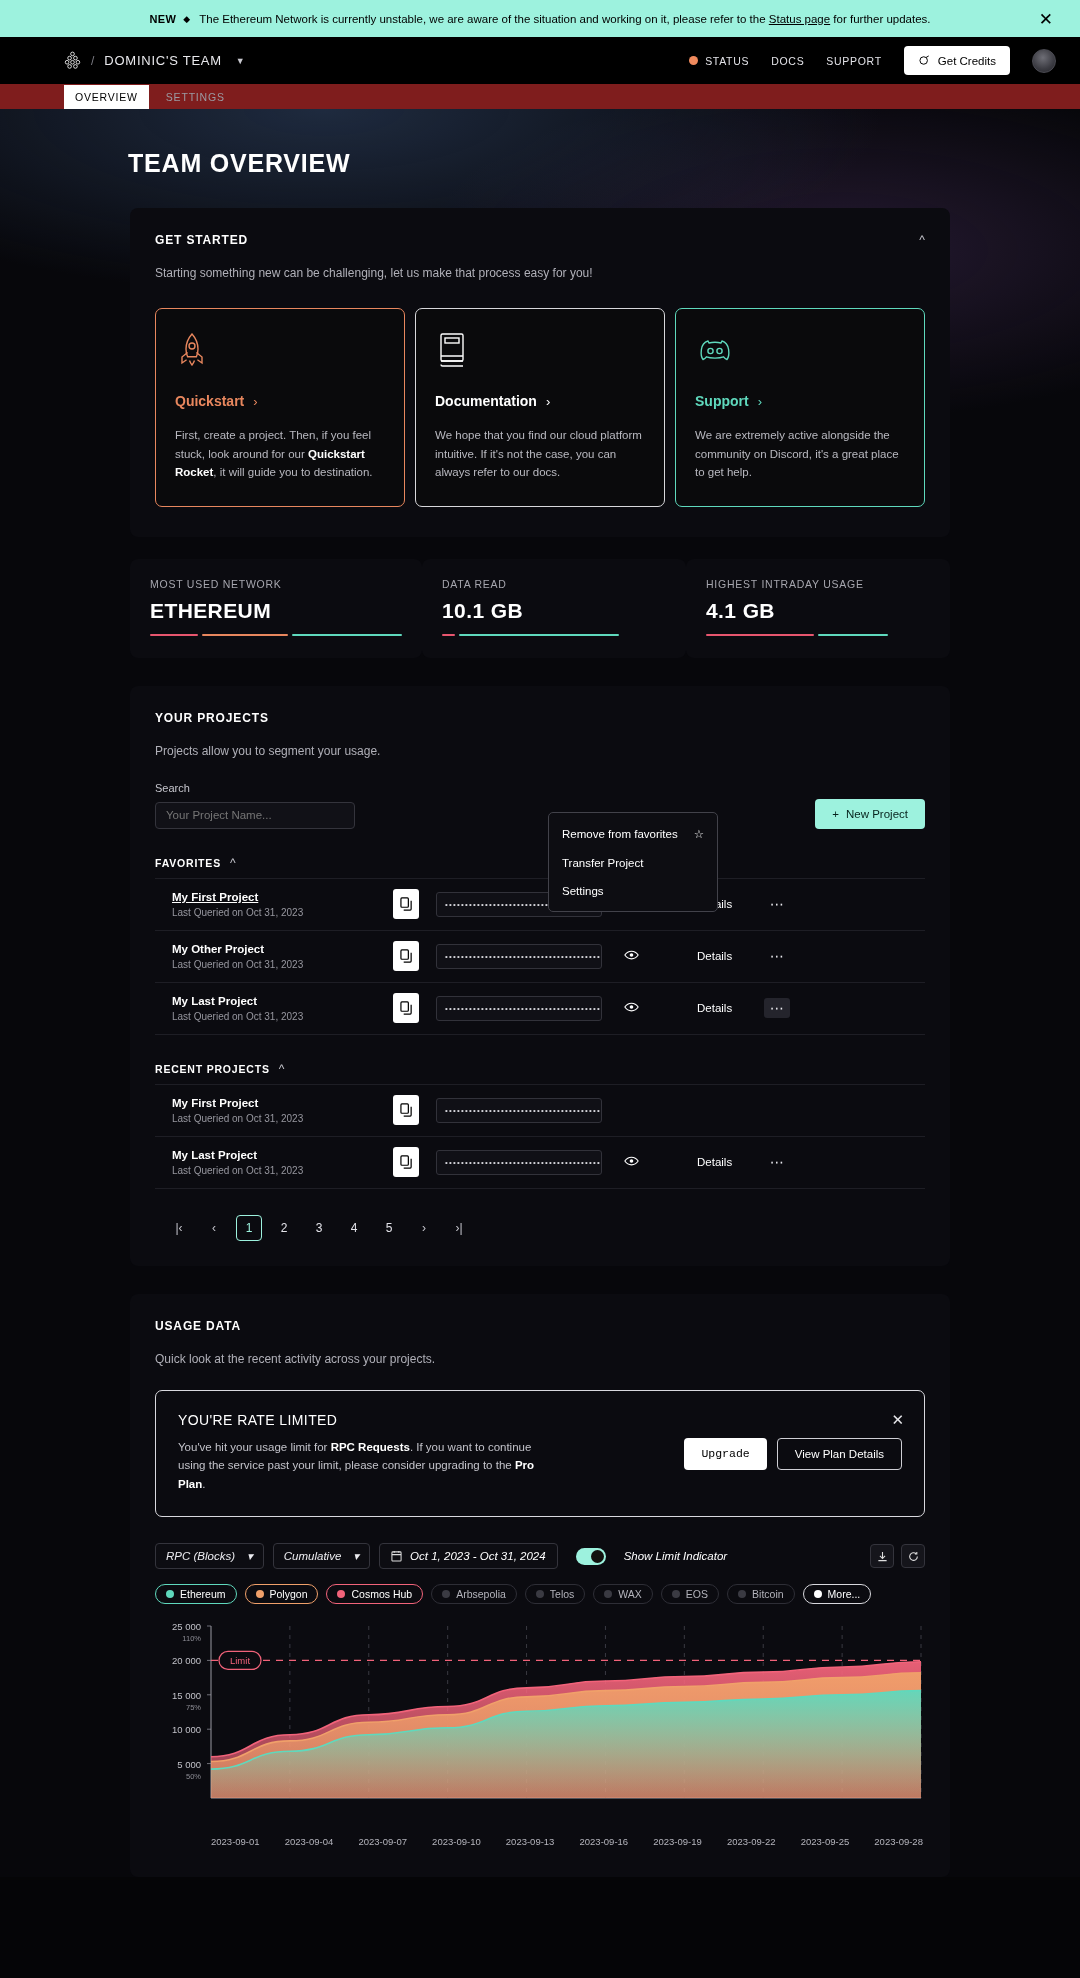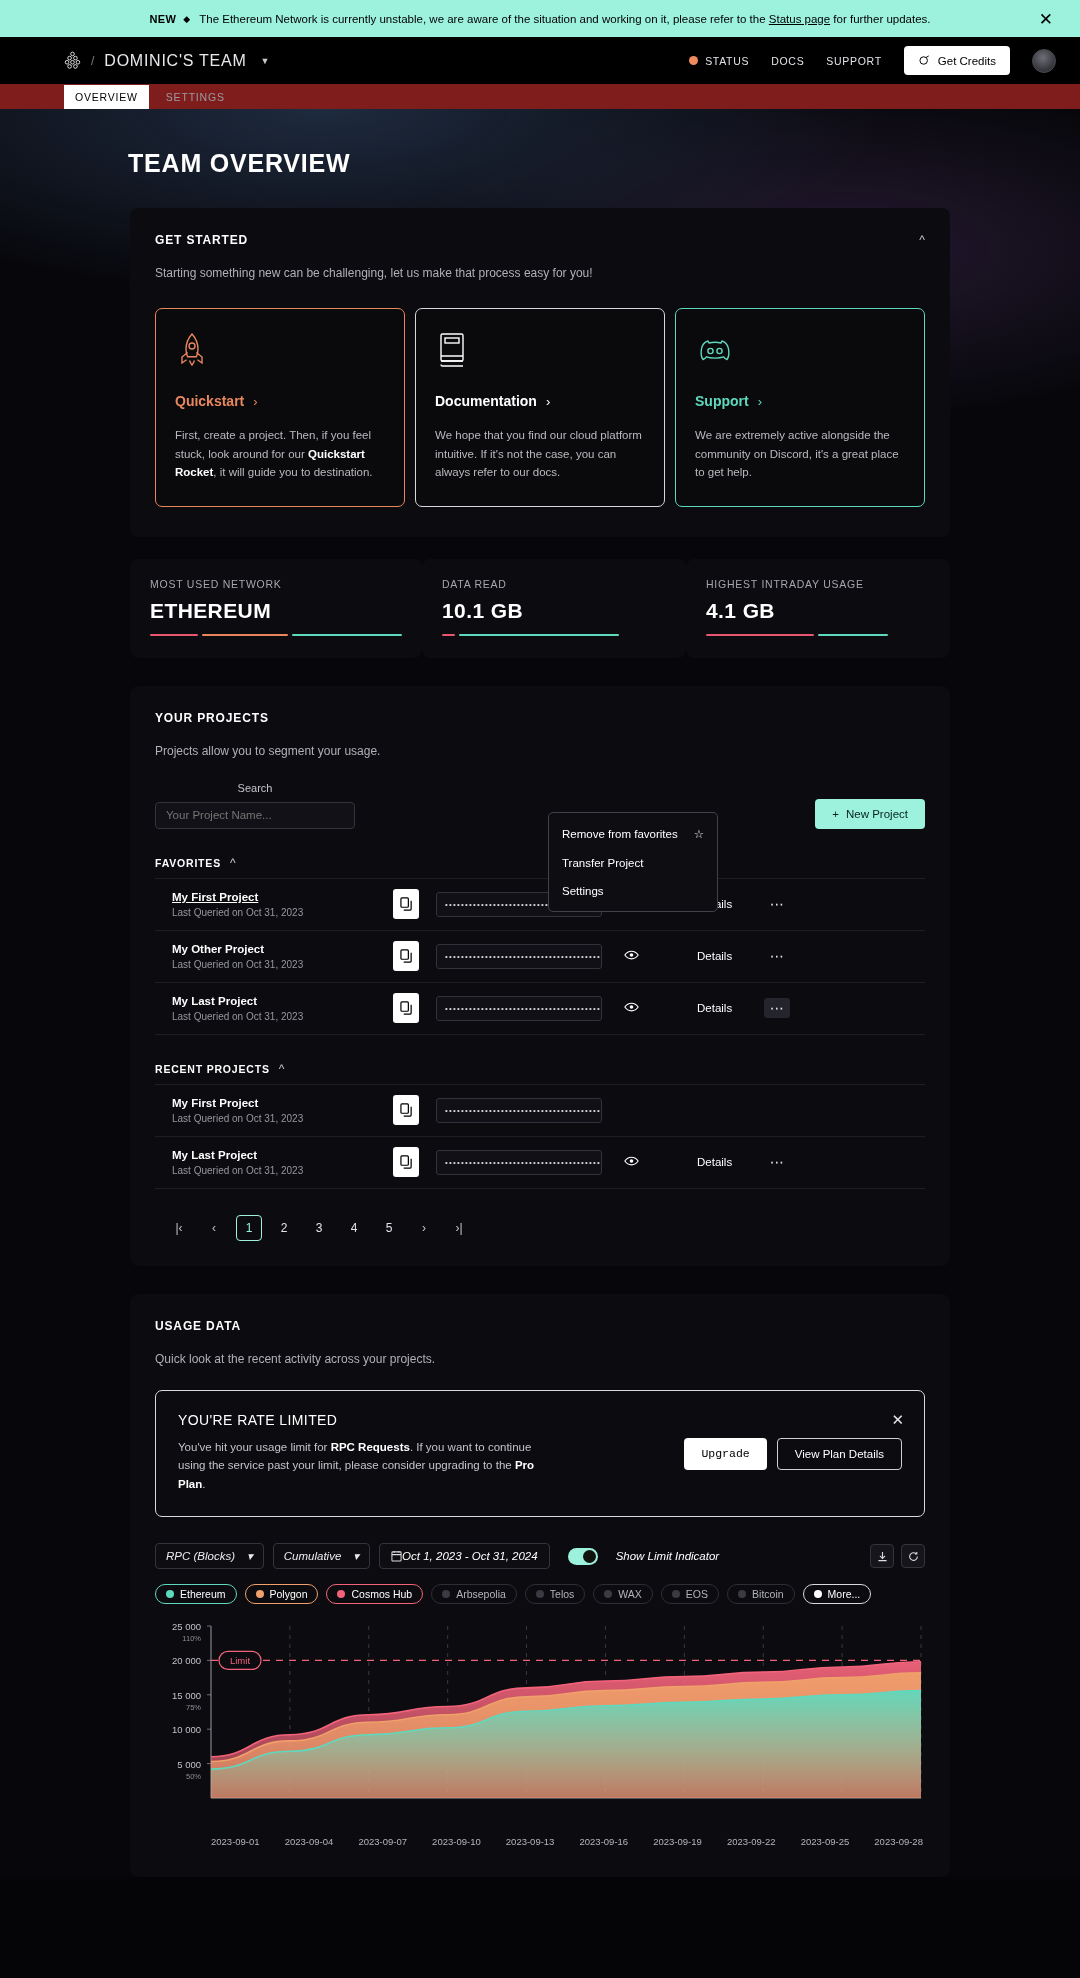--- a/index.html
+++ b/index.html
@@ -25,21 +25,21 @@
   .announce .close {
     position: absolute; right: 27px; top: 50%; transform: translateY(-50%);
     font-size: 17px; line-height: 1; cursor: pointer; font-weight: 300;
   }
 
   
   .topnav { height: 47px; background:#000; display:flex; align-items:center; padding: 0 24px 0 64px; }
   .brandwrap { display:flex; align-items:center; gap:10px; }
   .logo-hex { width:17px; height:20px; display:block; }
   .slash { color:#7c7c84; font-size:12px; }
-  .teamname { font-size:16px; letter-spacing:.75px; color:#e8e8ec; font-weight:400;}
+  .teamname { font-size:13px; letter-spacing:.75px; color:#e8e8ec; font-weight:400;}
   .caret { font-size:9px; color:#c9c9d0; margin-left:4px;}
   .navright { margin-left:auto; display:flex; align-items:center; gap:22px; }
   .statusitem { display:flex; align-items:center; gap:7px; font-size:10.5px; letter-spacing:.7px; color:#e3e3e8; }
   .statusdot { width:9px; height:9px; border-radius:50%; background:#f08a5d; display:block;}
   .navlink { font-size:10.5px; letter-spacing:.7px; color:#e3e3e8; text-decoration:none; }
   .credits {
     background:#fff; color:#000; border:none; border-radius:4px;
     padding: 8px 14px; font-size:11.5px; display:flex; align-items:center; gap:7px;
     font-family:"Liberation Sans",sans-serif; cursor:pointer;
   }
@@ -90,21 +90,21 @@
   .stats { width:820px; margin:22px auto 0 auto; display:flex; gap:0;}
   .stat { flex:1; background:#0b0b10; border-radius:8px; padding:19px 20px 22px 20px;}
   .stat-lbl { font-size:10.5px; letter-spacing:.75px; color:#a6a6ae;}
   .stat-val { font-size:21px; font-weight:700; letter-spacing:.4px; margin-top:9px;}
   .stat-bar { display:flex; gap:4px; margin-top:11px;}
   .stat-bar i { height:2px; display:block; border-radius:2px;}
 
   
   .wrap-projects { width:820px; margin:28px auto 0 auto; background:#0b0b10; border-radius:8px; padding:25px; }
   .searchrow { display:flex; align-items:flex-end; justify-content:space-between; margin-top:24px;}
-  .srch-lbl { font-size:11px; color:#c5c5cc; margin-bottom:8px;text-align:center;}
+  .srch-lbl { font-size:11px; color:#c5c5cc; margin-bottom:8px;}
   .srch-input {
     width:200px; height:27px; background:#111117; border:1px solid #34343c;
     border-radius:4px; color:#8b8b93; font-size:11.5px; padding:0 10px;
     font-family:"Liberation Sans",sans-serif;
   }
   .newproj {
     background:#9df2de; color:#06231d; border:none; border-radius:4px;
     padding:9px 17px; font-size:11.5px; display:flex; align-items:center; gap:7px; cursor:pointer;
     font-family:"Liberation Sans",sans-serif;
   }
@@ -160,21 +160,21 @@
   .btn-w { background:#fff; color:#000; border:none; border-radius:4px; padding:9px 17px; font-size:11.5px; cursor:pointer; font-family:Liberation Mono, monospace;}
   .btn-o { background:transparent; color:#fff; border:1px solid #cfcfd5; border-radius:4px; padding:9px 17px; font-size:11.5px; cursor:pointer; font-family:"Liberation Sans",sans-serif;}
 
   
   .ctrls { display:flex; align-items:center; gap:9px; margin-top:26px;font-style:italic;}
   .sel {
     height:26px; border:1px solid #34343c; border-radius:4px; background:#0d0d12;
     display:flex; align-items:center; gap:12px; padding:0 10px; font-size:11.5px; cursor:pointer; color:#ececf0;
   }
   .daterange { height:26px; border:1px solid #34343c; border-radius:4px; background:#0d0d12;
-    display:flex; align-items:center; padding:0 11px; font-size:11.5px; cursor:pointer;}
+    display:flex; align-items:center; gap:8px; padding:0 11px; font-size:11.5px; cursor:pointer;}
   .toggle { width:30px; height:17px; border-radius:10px; background:#9df2de; position:relative; cursor:pointer; margin-left:9px;}
   .toggle i { position:absolute; right:2px; top:2px; width:13px; height:13px; border-radius:50%; background:#12120f;}
   .togglbl { font-size:11.5px; margin-left:9px;}
   .iconbtns { margin-left:auto; display:flex; gap:7px;}
   .iconbtn { width:24px; height:24px; border:1px solid #34343c; border-radius:4px; background:#15151b;
     display:flex; align-items:center; justify-content:center; cursor:pointer;}
 
   .chips { display:flex; gap:8px; margin-top:15px; flex-wrap:nowrap;}
   .chip { display:flex; align-items:center; gap:6px; border:1px solid #2e2e36; border-radius:11px;
     padding:3px 10px; font-size:10.5px; color:#b3b3bb; cursor:pointer; white-space:nowrap;}

